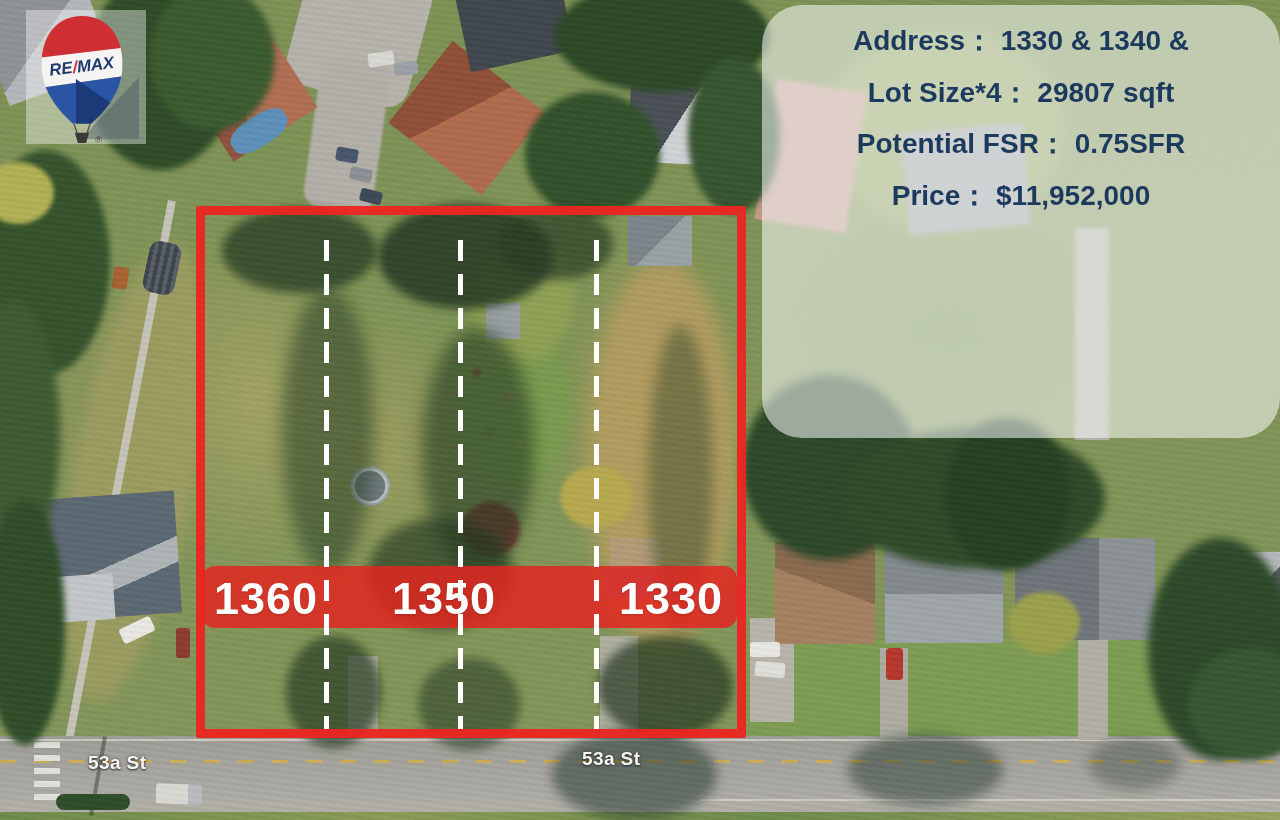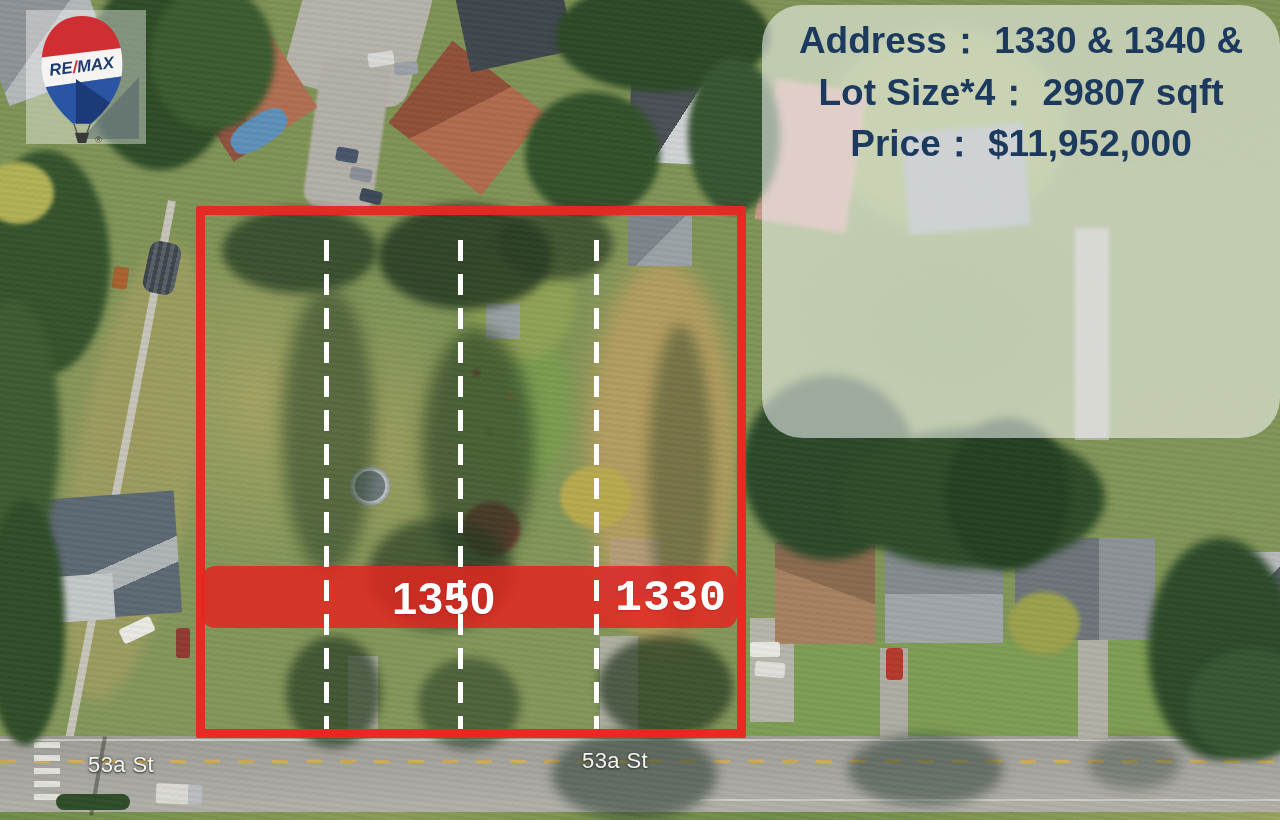--- a/index.html
+++ b/index.html
@@ -23,29 +23,29 @@
   
   .red-rect{position:absolute;left:196px;top:206px;width:550px;height:532px;
     border:9px solid rgba(234,39,34,.96);box-sizing:border-box;border-radius:2px;}
   .divider{position:absolute;top:240px;height:489px;width:5px;
     background:repeating-linear-gradient(180deg,#fff 0 21px,transparent 21px 34px);}
   .lot-band{position:absolute;left:202px;top:566px;width:535px;height:62px;
     background:rgba(228,37,31,.84);border-radius:13px;}
   .lot-num{position:absolute;top:573px;transform:translateX(-50%);
     color:#fff;font-size:45px;font-weight:bold;letter-spacing:1px;
     text-shadow:0 1px 2px rgba(130,20,18,.35);}
-  .street-label{position:absolute;color:#f6f5f2;font-size:22px;font-weight:normal;
+  .street-label{position:absolute;color:#f6f5f2;font-size:19px;font-weight:bold;
     letter-spacing:.4px;text-shadow:0 1px 2px rgba(45,50,45,.95),0 0 3px rgba(45,50,45,.7);}
   
   .info-panel{position:absolute;left:762px;top:5px;width:518px;height:433px;
     background:rgba(250,251,252,.55);border-radius:40px;
     -webkit-backdrop-filter:blur(2px);backdrop-filter:blur(2px);
     display:flex;flex-direction:column;justify-content:flex-start;
     padding:10px 0 0 0;box-sizing:border-box;}
-  .panel-line{line-height:51.5px;font-size:37px;font-weight:bold;text-align:center;
+  .panel-line{line-height:51.5px;font-size:28px;font-weight:bold;text-align:center;
     color:#1c3a5e;white-space:nowrap;}
   
   .remax-badge{position:absolute;left:4px;top:6px;width:152px;height:172px;}
   .wm-square{position:absolute;left:22px;top:4px;width:120px;height:134px;
     background:rgba(252,252,253,.4);}
   .wm-tri{position:absolute;right:7px;bottom:5px;width:58px;height:62px;
     background:rgba(57,76,96,.38);clip-path:polygon(100% 0,100% 100%,0 100%);}
   .realtor-line{position:absolute;left:0;top:138px;width:152px;text-align:center;
     font-size:27px;font-weight:bold;color:rgba(50,68,90,.85);
     text-shadow:0 0 4px rgba(255,255,255,.35);}
@@ -161,22 +161,23 @@
     <div class="f blob" style="left:1088px;top:738px;width:92px;height:52px;background:rgba(40,60,50,.35);filter:blur(6px);"></div>
     <div class="f" style="left:96px;top:736px;width:4px;height:80px;background:rgba(45,52,40,.45);transform:rotate(10deg);"></div>
 
     <div class="f" style="left:156px;top:784px;width:46px;height:20px;border-radius:3px;background:linear-gradient(90deg,#d9d8d3 0 70%,#b9bcc0 70%);transform:rotate(2deg);"></div>
     <div class="f" style="left:56px;top:794px;width:74px;height:16px;border-radius:8px;background:#2e4c28;"></div>
   </div>
 
   <div class="red-rect"></div>
 
   <div class="lot-band"></div>
+  <div class="lot-num" style="left:266px;">1360</div>
   <div class="lot-num" style="left:415px;margin-left:29px;">1350</div>
-  <div class="lot-num" style="left:671px;font-family:Liberation Mono, monospace;">1330</div>
+  <div class="lot-num" style="left:671px;">1330</div>
 
   <div class="divider" style="left:324px;"></div>
   <div class="divider" style="left:458px;"></div>
   <div class="divider" style="left:594px;"></div>
 
   <span class="street-label" style="left:88px;top:752px;">53a St</span>
   <span class="street-label" style="left:582px;top:748px;">53a St</span>
 
   <div class="remax-badge">
     <div class="wm-square">
@@ -198,16 +199,17 @@
       <line x1="42" y1="110" x2="45" y2="119" stroke="#4a4a4a" stroke-width="1.2"></line>
       <line x1="58" y1="110" x2="55" y2="119" stroke="#4a4a4a" stroke-width="1.2"></line>
       <polygon points="43,119 57,119 54,129 46,129" fill="#3a3a3a"></polygon>
       <text x="63" y="129" font-size="9" fill="#3f3f3f">®</text>
     </svg>
   </div>
 
   <div class="info-panel">
     <div class="panel-line">Address：  1330 &amp; 1340 &amp;</div>
     <div class="panel-line">Lot Size*4：  29807 sqft</div>
+    <div class="panel-line">Potential FSR：  0.75SFR</div>
     <div class="panel-line">Price：  $11,952,000</div>
   </div>
 
 </div>
 
 </body></html>

